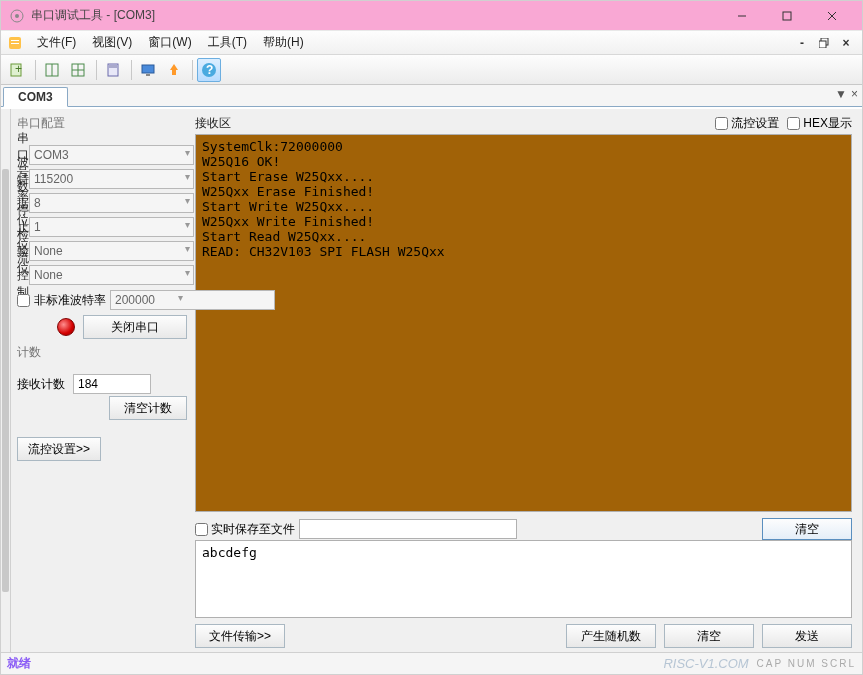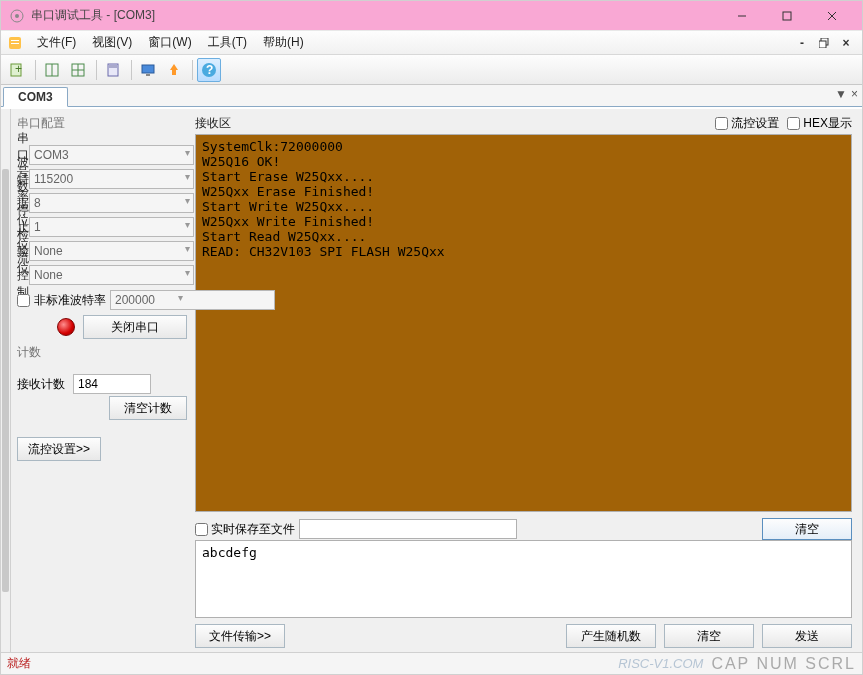--- a/index.html
+++ b/index.html
@@ -66,23 +66,23 @@
 .send-box { height: 78px; border: 1px solid #b0b0b0; background: #fff; padding: 4px 6px; font-family: "SimSun", monospace; font-size: 13px; resize: none; width: 100%; }
 .send-btns { display: flex; margin-top: 6px; gap: 8px; }
 .send-btns .btn-std { width: 90px; }
 .send-btns .spacer { flex: 1; }
 
 
 .right-scroll { width: 10px; position: absolute; right: 0; top: 108px; bottom: 22px; background: #f0f0f0; }
 
 
 .statusbar { position: absolute; bottom: 0; left: 0; right: 0; height: 22px; background: #f5f5f5; border-top: 1px solid #d0d0d0; display: flex; align-items: center; padding: 0 6px; }
-.statusbar .status-text { flex: 1; color: #b91c1c; }
+.statusbar .status-text { flex: 1; color: #8b5cf6; font-weight: bold; }
 .statusbar .watermark { color: rgba(120,150,180,0.5); font-style: italic; font-size: 13px; margin-right: 8px; }
-.statusbar .indent { color: #aaa; font-size: 16px; letter-spacing: 2px; }
+.statusbar .indent { color: #aaa; font-size: 10px; letter-spacing: 2px; }
 </style>
 </head>
 <body>
 
 <div class="titlebar">
   <span class="app-icon">
     <svg width="16" height="16" viewBox="0 0 16 16">
         <circle cx="8" cy="8" r="6" fill="none" stroke="#888" stroke-width="1"></circle>
         <circle cx="8" cy="8" r="2" fill="#888"></circle>
       </svg>

